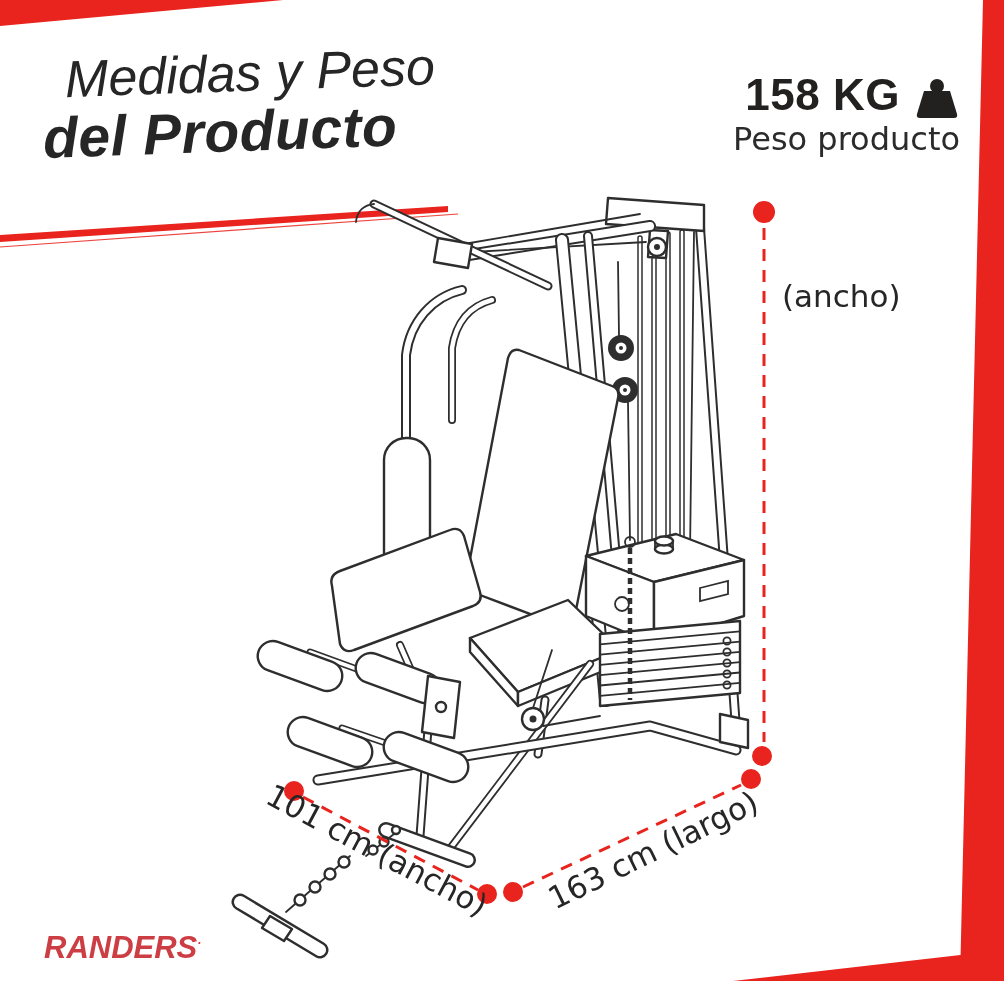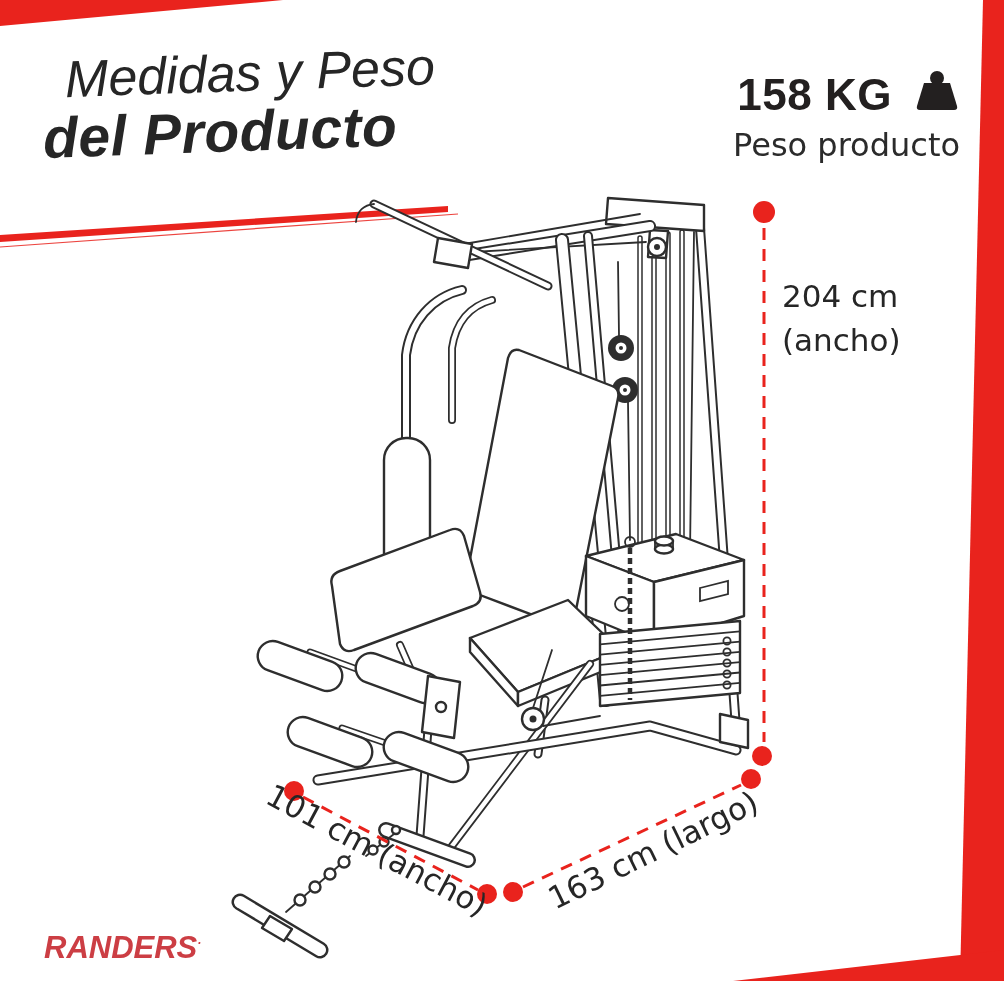--- a/index.html
+++ b/index.html
@@ -17,23 +17,23 @@
   .dash{stroke:#e9231d;stroke-width:3;fill:none;stroke-dasharray:12 9;}
   .dot{fill:#e9231d;}
 
   
   .title{position:absolute;left:40px;top:52px;transform:rotate(-2deg);transform-origin:left top;
          color:#262626;font-style:italic;}
   .title .l1{font-size:52px;font-weight:500;letter-spacing:0px;padding-left:24px;line-height:1.08;}
   .title .l2{font-size:57px;font-weight:900;letter-spacing:0.5px;line-height:1.08;}
 
   .weight{position:absolute;right:44px;top:70px;text-align:right;color:#222222;}
-  .weight .row{display:flex;align-items:flex-start;justify-content:flex-end;gap:22px;}
+  .weight .row{display:flex;align-items:flex-end;justify-content:flex-end;gap:14px;}
   .weight .val{font-size:44px;font-weight:800;letter-spacing:0.5px;color:#232020;}
-  .weight .cap{font-family:"DejaVu Sans",sans-serif;font-size:32px;font-weight:400;color:#2b2b2b;margin-top:6px;}
+  .weight .cap{font-family:"DejaVu Sans",sans-serif;font-size:32px;font-weight:400;color:#2b2b2b;}
 
   .dim{position:absolute;font-family:"DejaVu Sans",sans-serif;color:#262626;font-size:31px;}
   .dim-altura{left:782px;top:274px;line-height:1.42;}
   .dim-ancho{left:252px;top:832px;width:250px;text-align:center;transform:rotate(28deg);}
   .dim-largo{left:528px;top:832px;width:250px;text-align:center;transform:rotate(-26deg);}
 
   .brand{position:absolute;left:44px;top:930px;color:#cc3e44;font-style:italic;font-weight:800;
          font-size:31px;letter-spacing:0px;}
   .brand sup{font-size:12px;vertical-align:super;}
 </style>
@@ -224,21 +224,20 @@
       <span class="val">158 KG</span>
       <svg width="46" height="42" viewBox="0 0 46 42">
         <circle cx="23" cy="8" r="7" fill="#232020"></circle>
         <path d="M10,13 L36,13 L43,36 Q44,40 40,40 L6,40 Q2,40 3,36 Z" fill="#232020"></path>
       </svg>
     </div>
     <div class="cap">Peso producto</div>
   </div>
 
   <div class="dim dim-altura">
-    <div>204 cm</div>
     <div>(ancho)</div>
   </div>
 
   <div class="dim dim-ancho">101 cm (ancho)</div>
 
   <div class="dim dim-largo">163 cm (largo)</div>
 
   <div class="brand">
     <span>RANDERS</span><sup>·</sup>
   </div>

